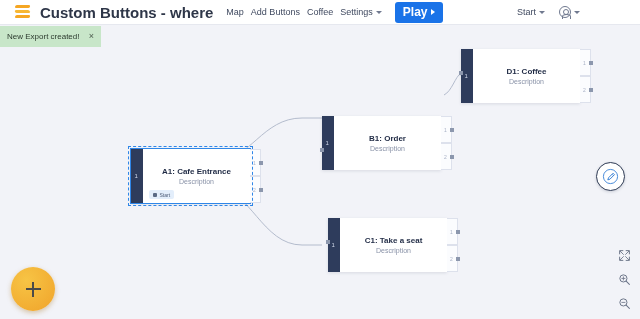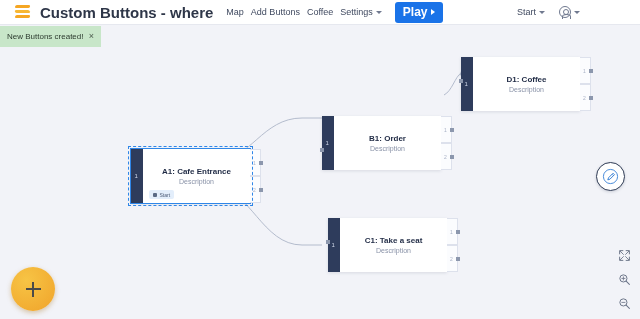--- a/index.html
+++ b/index.html
@@ -322,21 +322,21 @@
             <span class="port-dot"></span>
           </div>
           <div class="port" style="top:27px; height:27px;">
             <span class="port-label">2</span>
             <span class="port-dot"></span>
           </div>
         </div>
       </div>
     </div>
 
-    <div class="node" style="left:461px; top:32px; width:119px; height:54px;">
+    <div class="node" style="left:461px; top:24px; width:119px; height:54px;">
       <div class="node-body" style="width:119px; height:54px;">
         <div class="node-stripe">
           <span class="stripe-num">1</span>
         </div>
         <span class="in-dot" style="left:-2.5px; top:24px;"></span>
         <div class="node-content">
           <div class="node-title">D1: Coffee</div>
           <div class="node-desc">Description</div>
         </div>
         <div class="ports">
@@ -385,17 +385,17 @@
           <circle cx="10" cy="10" r="6.6" fill="none" stroke="#6b7488" stroke-width="1.8"></circle>
           <path d="M15 15 L21 21" stroke="#6b7488" stroke-width="1.9" stroke-linecap="round"></path>
           <path d="M7 10 H13" stroke="#6b7488" stroke-width="1.5" stroke-linecap="round"></path>
         </svg>
       </div>
     </div>
 
   </div>
 
   <div class="toast">
-    <span class="toast-text">New Buttons created!</span>
+    <span class="toast-text">New Export created!</span>
     <span class="toast-close">×</span>
   </div>
 
 </div>
 
 </body></html>

